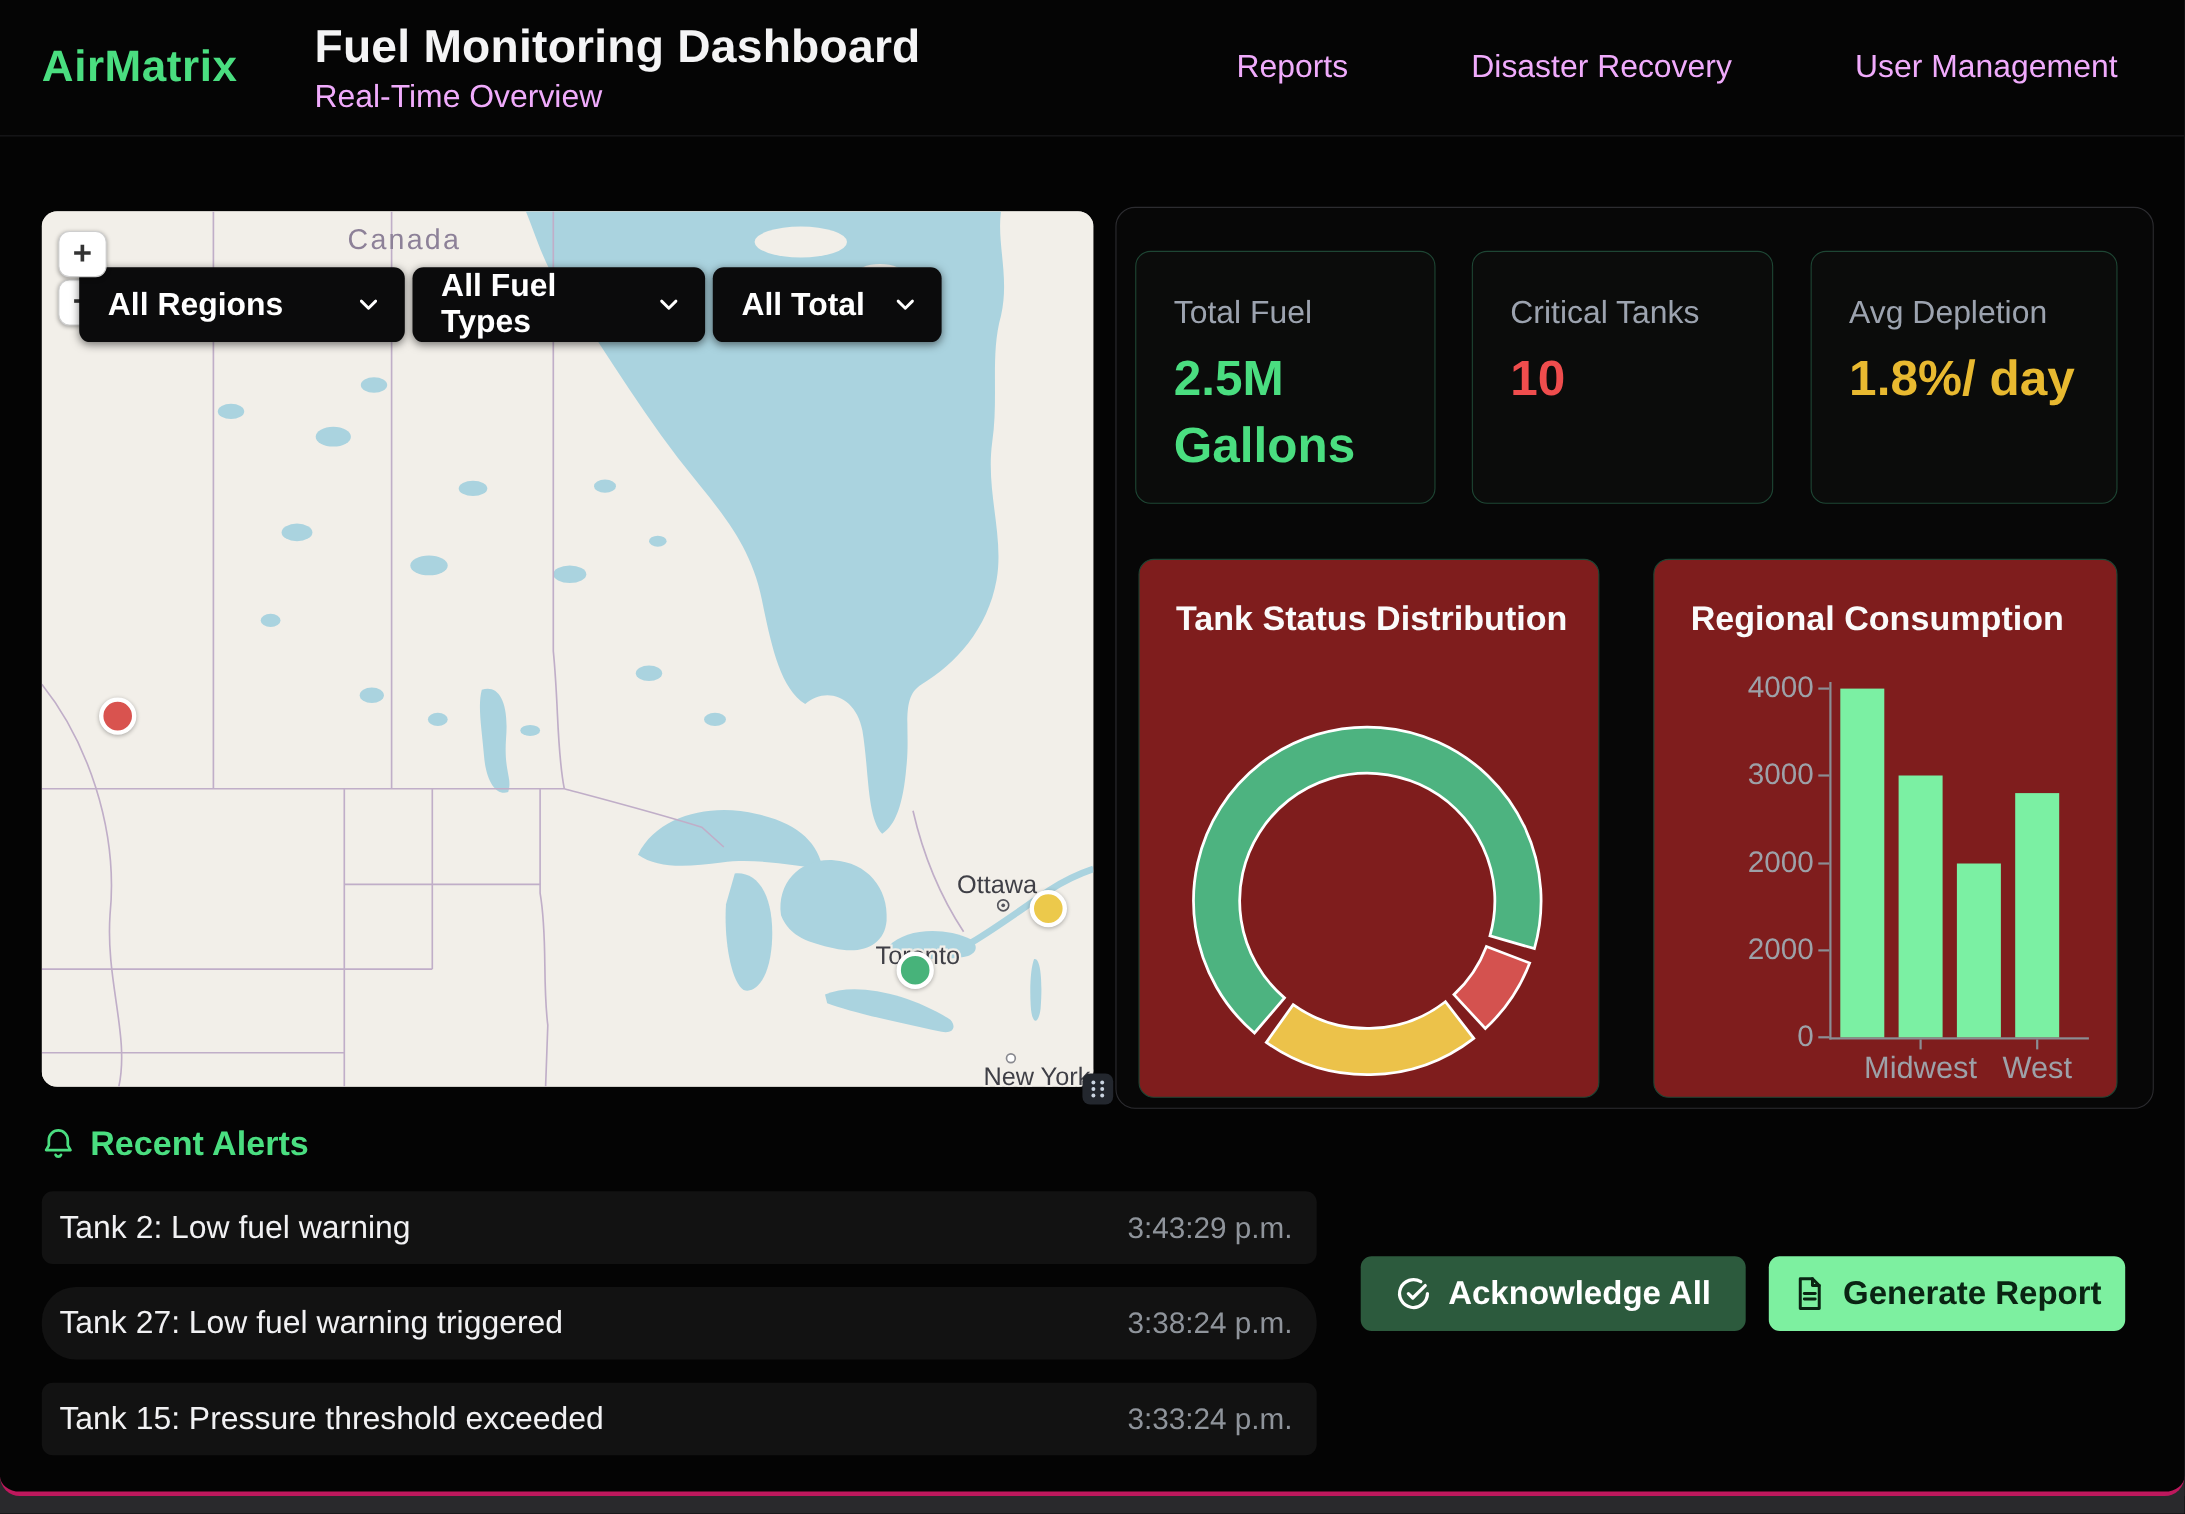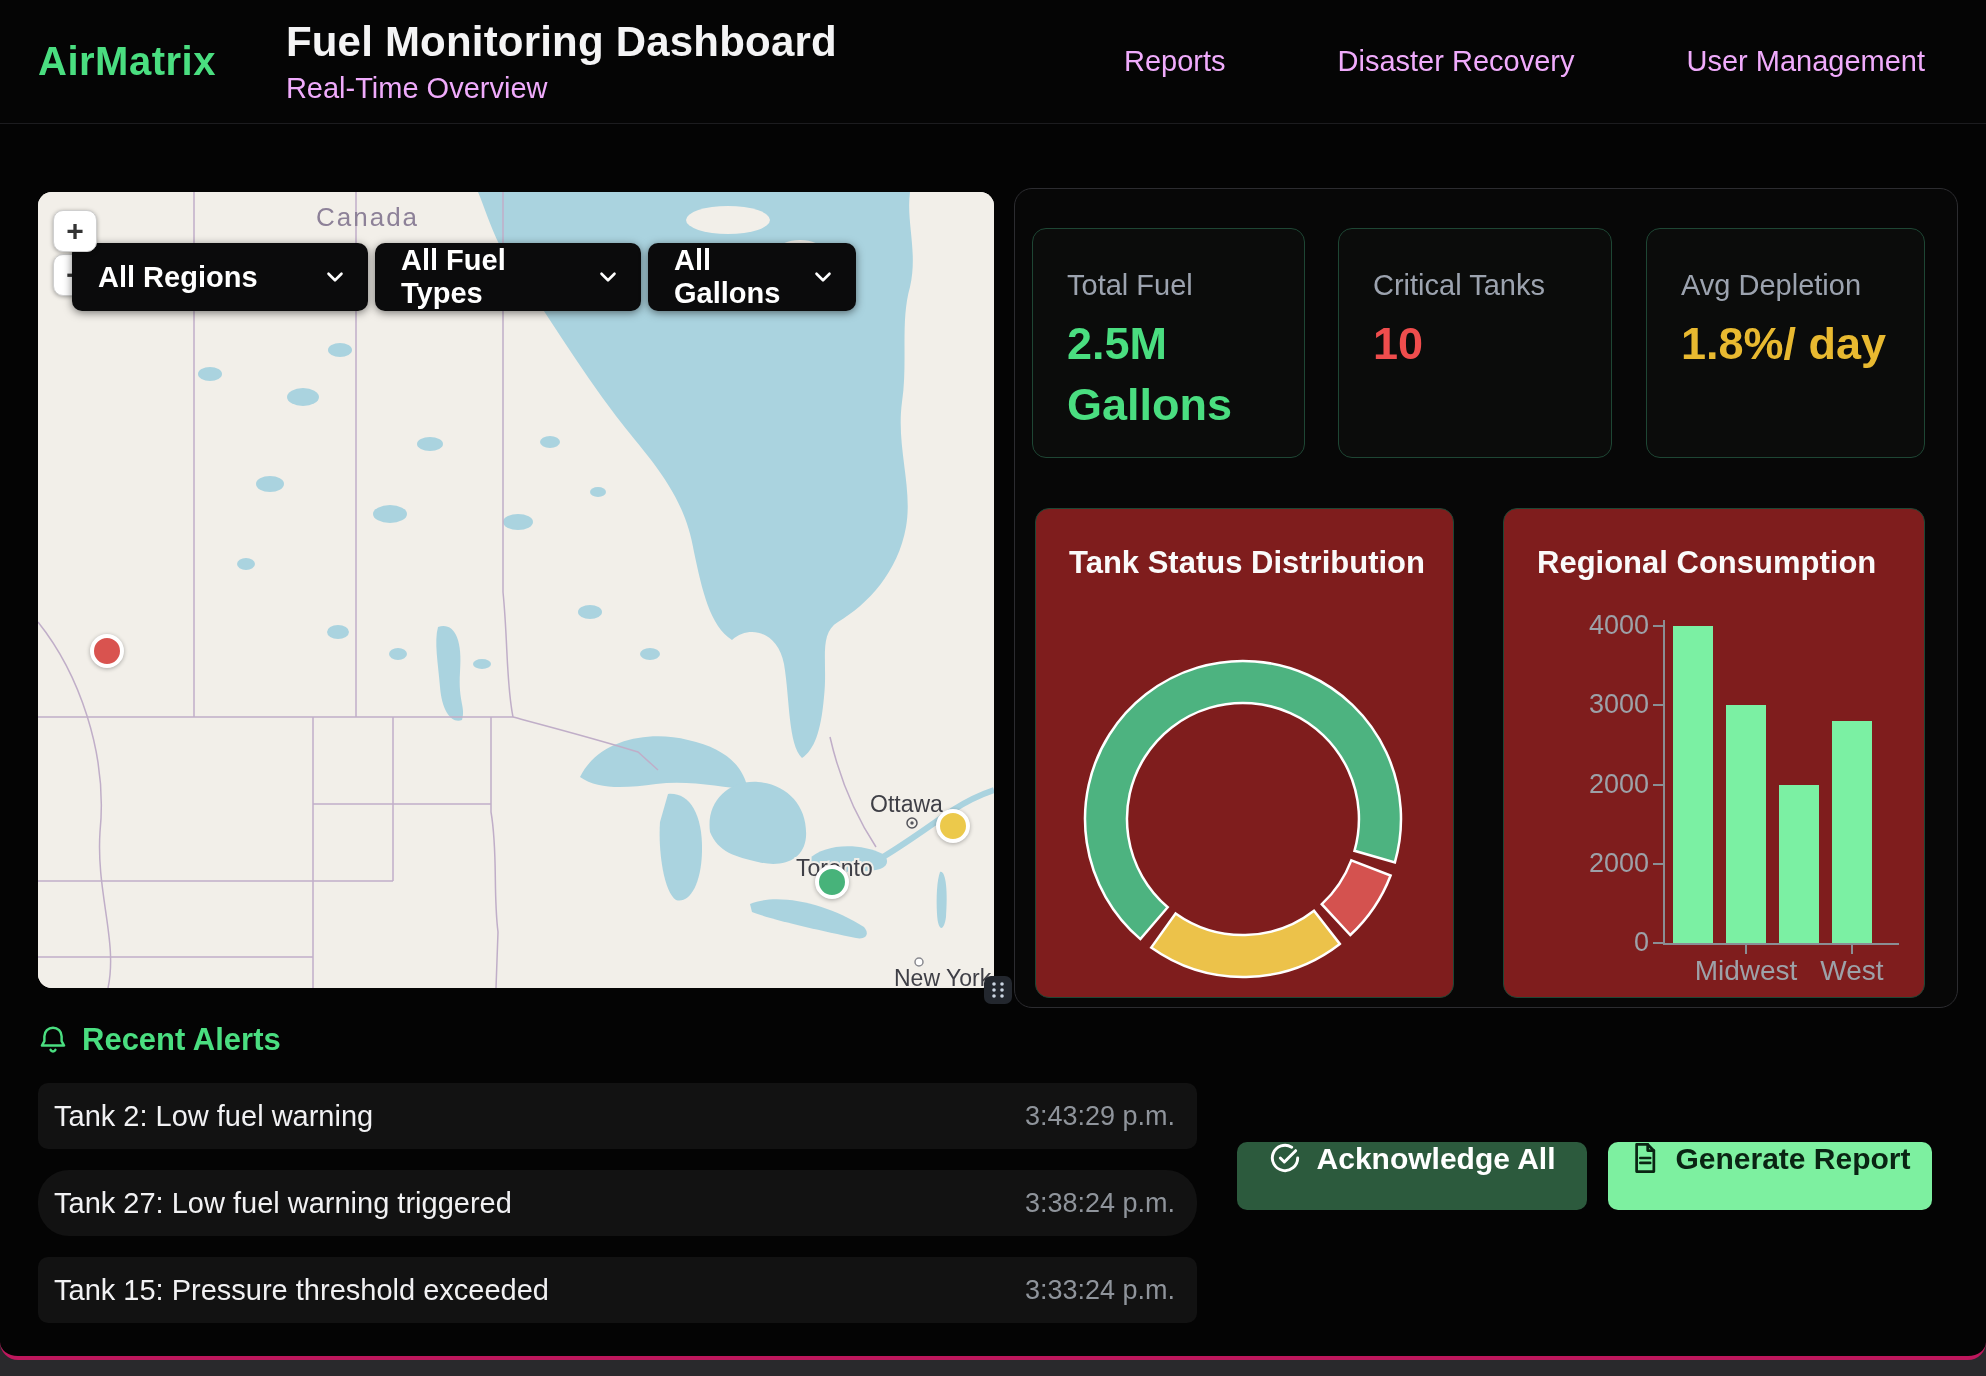--- a/index.html
+++ b/index.html
@@ -80,21 +80,21 @@
   .alerts-heading { position:absolute; left:38px; top:1022px; display:flex; align-items:center; gap:14px; z-index:2; }
   .alerts-heading .txt { font-size:31px; font-weight:700; color:#4ade80; }
   .alert-row { position:absolute; left:38px; width:1159px; height:66px; background:#121212;
                border-radius:10px; display:flex; align-items:center; padding:0 22px 0 16px; z-index:2; }
   #alert-0 { top:1083px; } #alert-1 { top:1170px;border-radius:31px; } #alert-2 { top:1257px; }
   .alert-msg { font-size:29px; color:#f1f1f3; }
   .alert-time { margin-left:auto; font-size:27px; color:#8f949b; }
 
   
   .btn { position:absolute; top:1142px; height:68px; border-radius:10px; display:flex;
-         justify-content:center; gap:16px; font-size:30px; font-weight:700; cursor:pointer; z-index:2; }
+         align-items:center; justify-content:center; gap:16px; font-size:30px; font-weight:700; cursor:pointer; z-index:2; }
   #btn-ack { left:1237px; width:350px; background:#2c5a3d; color:#ffffff; }
   #btn-gen { left:1608px; width:324px; background:#7df0a0; color:#0a2413; }
 </style>
 </head>
 <body>
 
 <div class="app">
 
   <div class="topbar">
     <div class="logo">AirMatrix</div>
@@ -184,21 +184,21 @@
         <polyline points="6 9 12 15 18 9"></polyline>
       </svg>
   </div>
   <div class="filter" id="filter-fuel">
     <span>All Fuel Types</span>
     <svg class="chev" viewBox="0 0 24 24" fill="none" stroke="#ffffff" stroke-width="2.4" stroke-linecap="round" stroke-linejoin="round">
         <polyline points="6 9 12 15 18 9"></polyline>
       </svg>
   </div>
   <div class="filter" id="filter-status">
-    <span>All Gallons</span>
+    <span>All Total</span>
     <svg class="chev" viewBox="0 0 24 24" fill="none" stroke="#ffffff" stroke-width="2.4" stroke-linecap="round" stroke-linejoin="round">
         <polyline points="6 9 12 15 18 9"></polyline>
       </svg>
   </div>
 
   <div class="marker" id="marker-critical"></div>
   <div class="marker" id="marker-warning"></div>
   <div class="marker" id="marker-normal"></div>
 
   <div class="grip">

